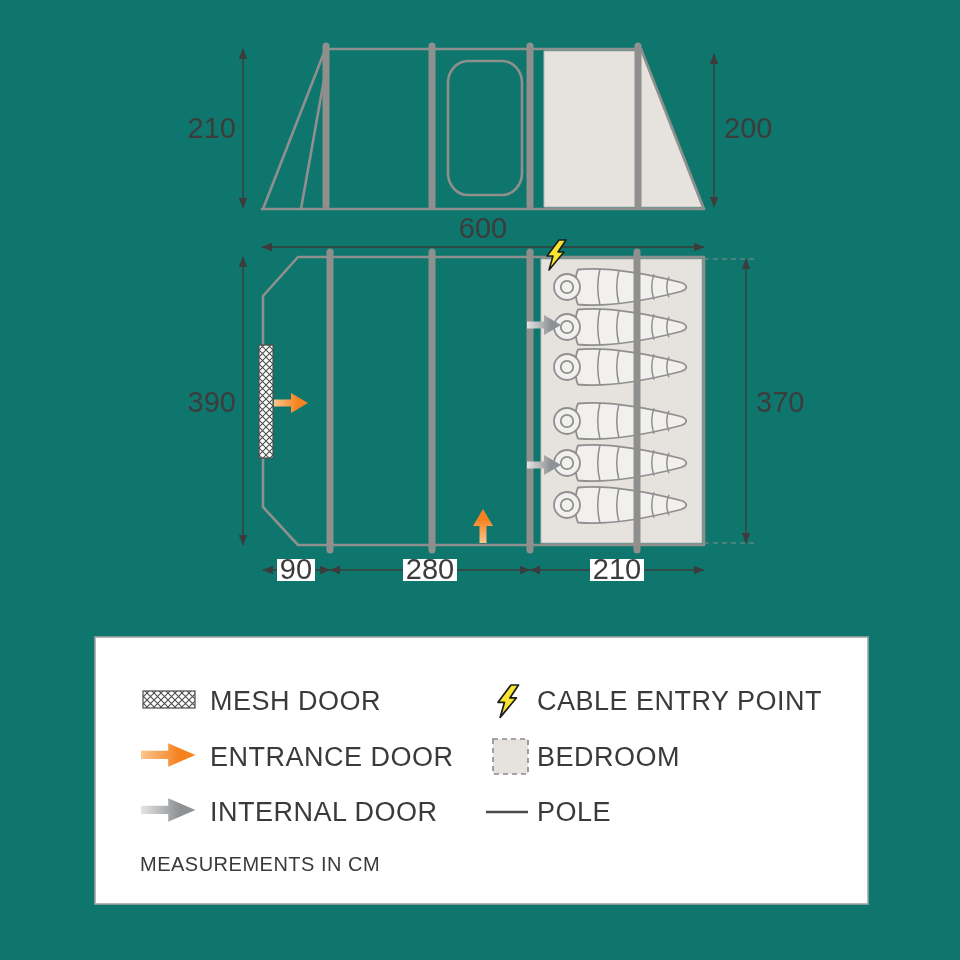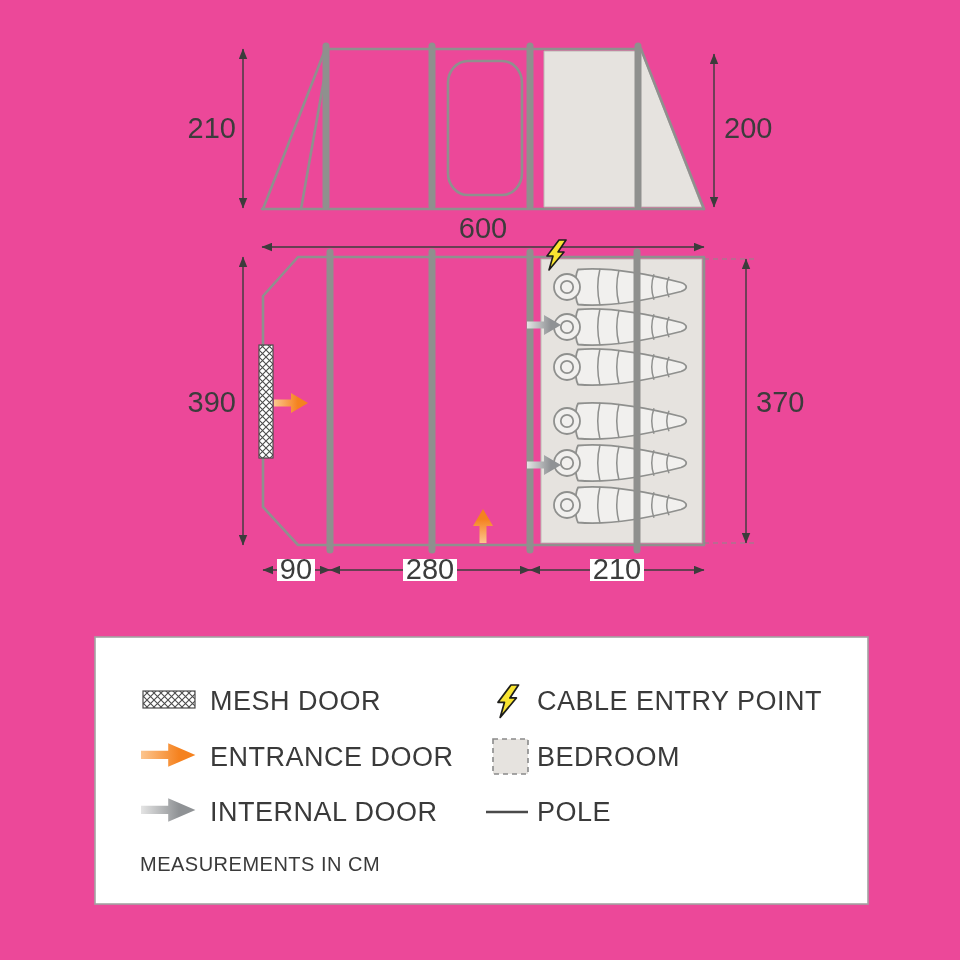--- a/index.html
+++ b/index.html
@@ -4,21 +4,21 @@
 <style>
   :root{
     --orange:#f5821f; --orange_light:#fcc58e;
     --arrow_gray:#8f9295; --arrow_gray_light:#e4e4e4;
     --bedroom_fill:#e6e3df; --bag_fill:#f1f0ee;
     --outline_gray:#8f908e; --dim_gray:#3c3c3c;
     --legend_text:#3a3a3a; --lightning_yellow:#f8e431;
     --lightning_outline:#1d1d1b; --legend_border:#a3a3a3;
   }
   html,body{margin:0;padding:0;background:#fff;}
-  .stage{width:960px;height:960px;position:relative;background:#ec4899;overflow:hidden;}
+  .stage{width:960px;height:960px;position:relative;background:#0f766e;overflow:hidden;}
   svg{display:block;}
   .outline{stroke:var(--outline_gray);stroke-width:2.6;fill:none;stroke-linecap:round;stroke-linejoin:round;}
   .pole{stroke:var(--outline_gray);stroke-width:7;stroke-linecap:round;fill:none;}
   .bedroom{fill:var(--bedroom_fill);stroke:#bcb9b4;stroke-width:1;}
   .bag-body{fill:var(--bag_fill);stroke:var(--outline_gray);stroke-width:1.8;}
   .bag-line{fill:none;stroke:var(--outline_gray);stroke-width:1.5;}
   .mesh{fill:url(#hatch);stroke:#4c4c4c;stroke-width:1.2;}
   .bolt{fill:var(--lightning_yellow);stroke:var(--lightning_outline);stroke-width:1.6;stroke-linejoin:round;}
   .dimline{stroke:var(--dim_gray);stroke-width:1.4;fill:none;}
   .ext{stroke:#8a8a8a;stroke-width:1.2;stroke-dasharray:5 4;fill:none;}

